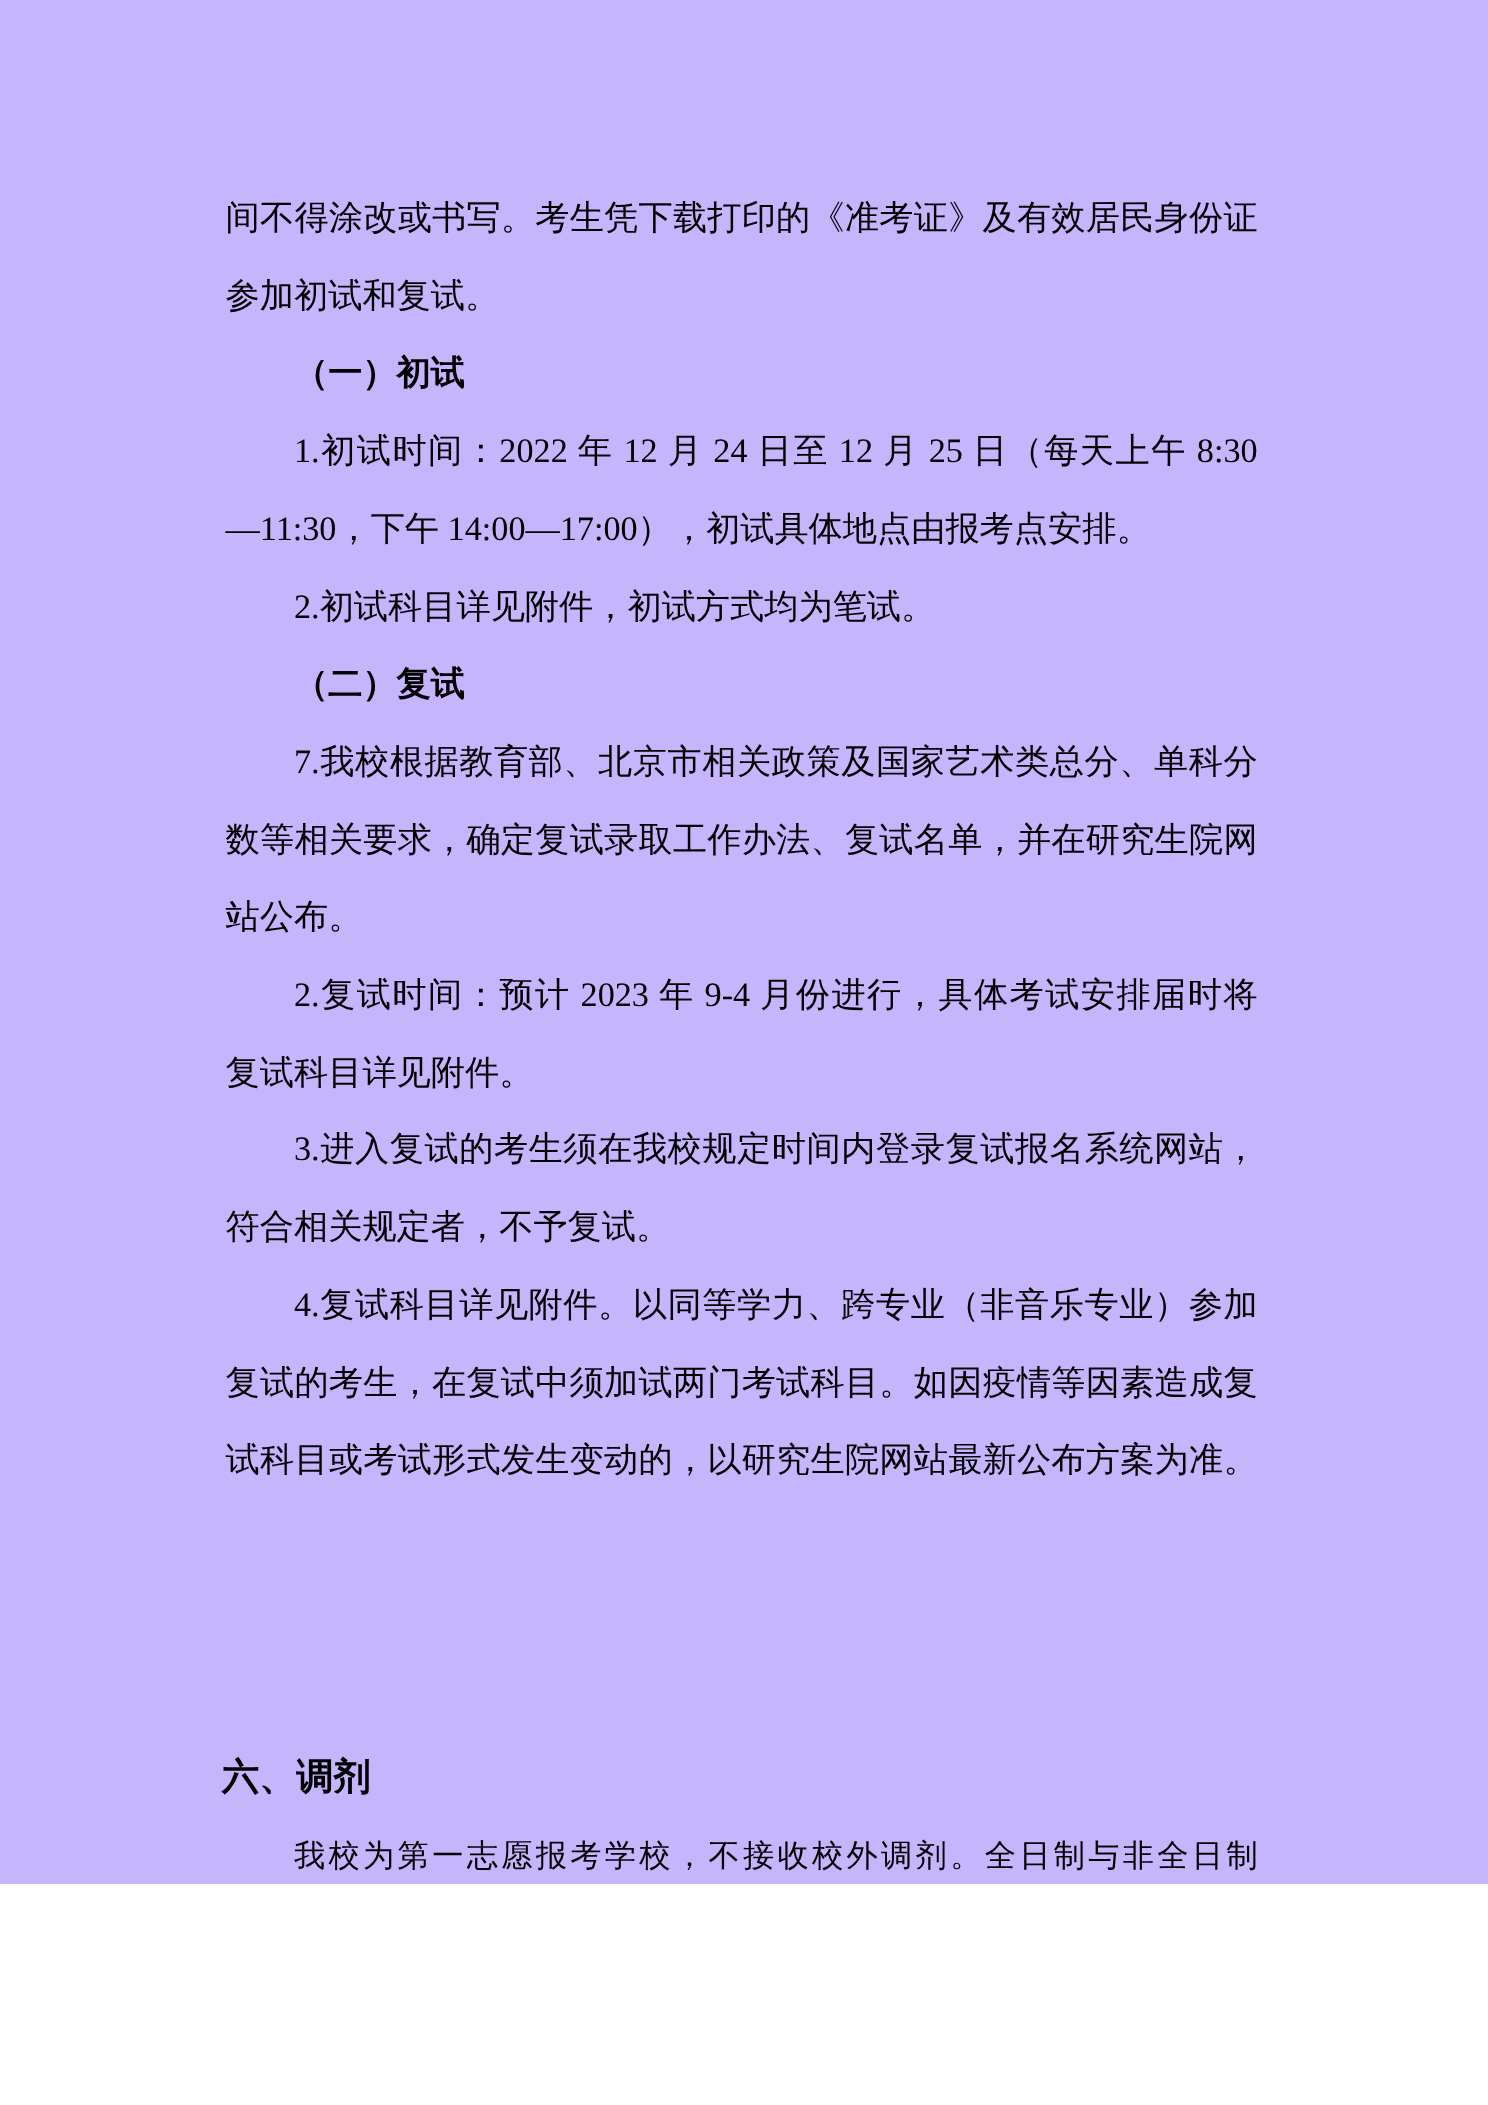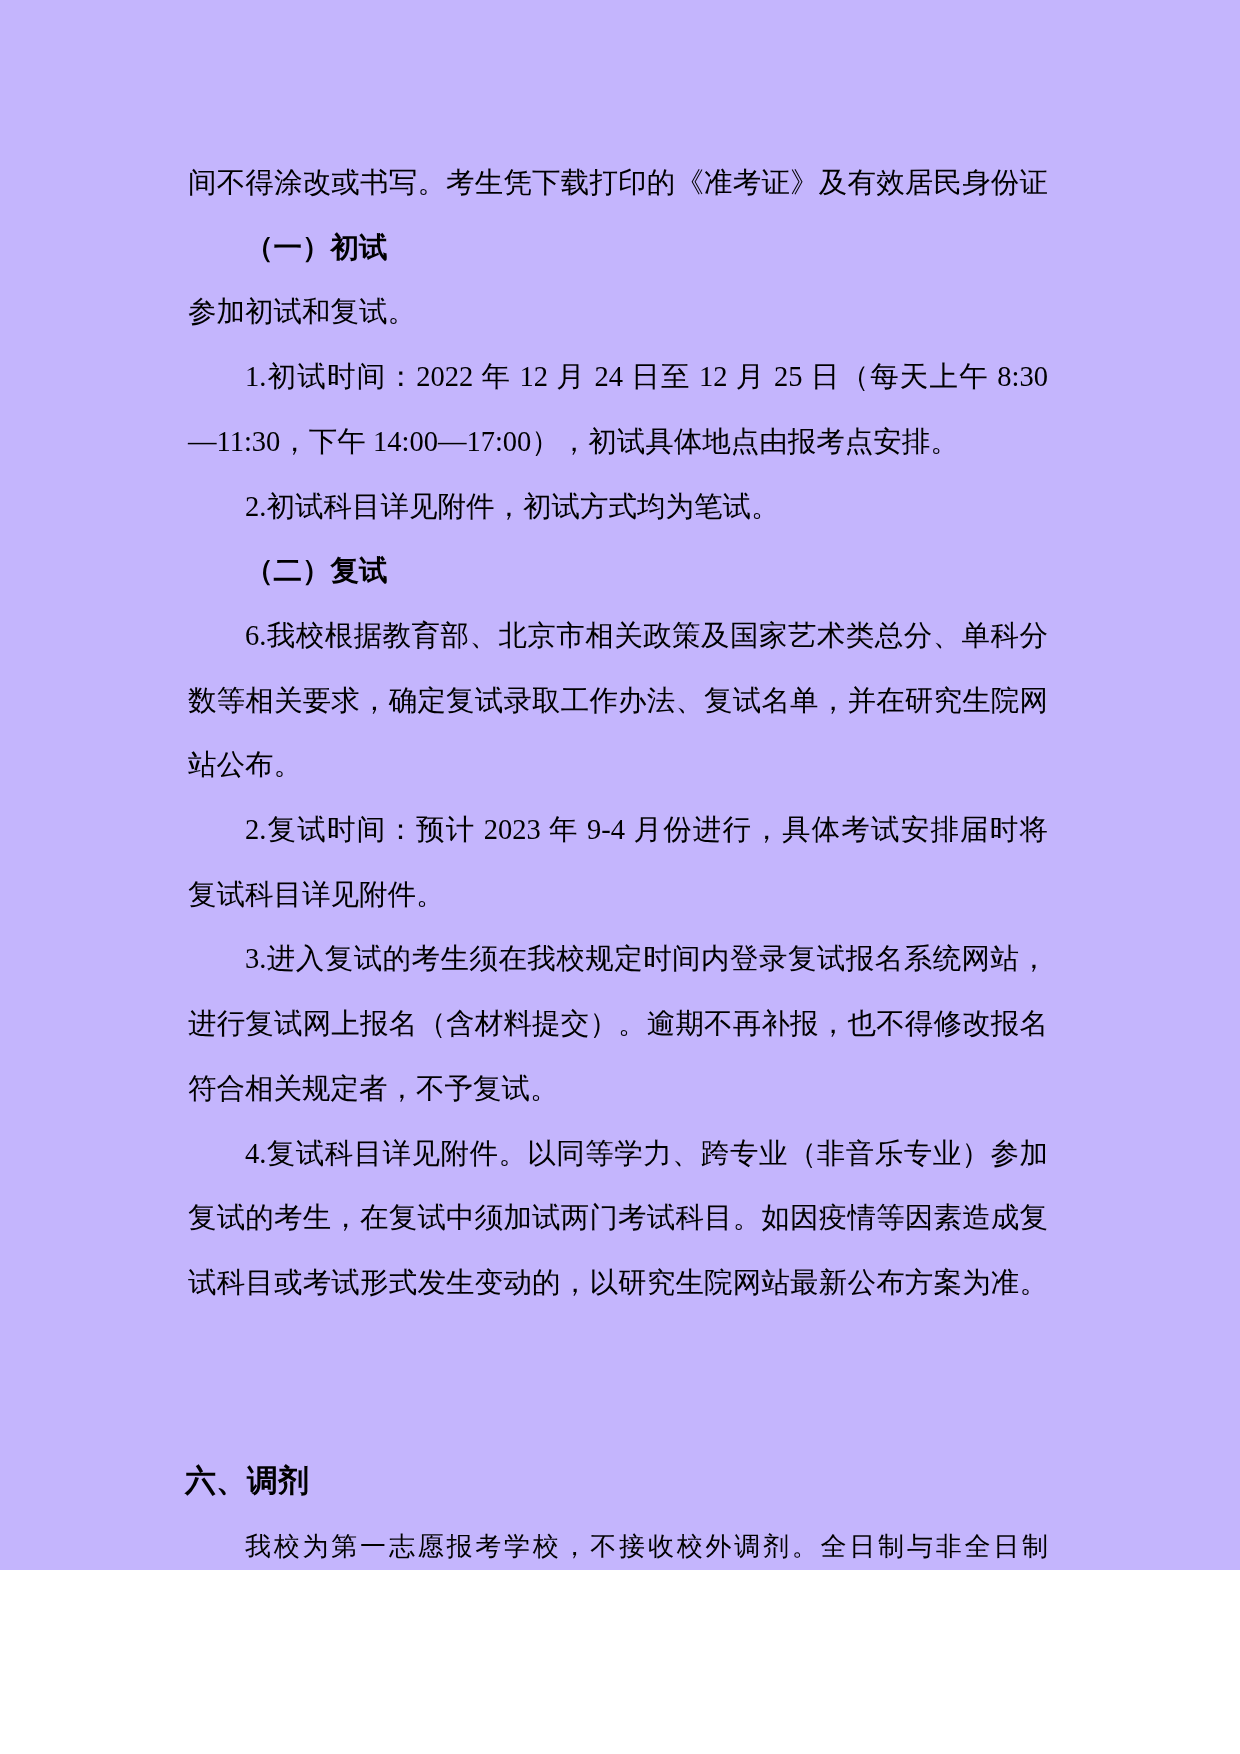--- a/index.html
+++ b/index.html
@@ -56,33 +56,32 @@
     margin-top: 12px;
   }
 </style>
 </head>
 <body>
 
 <div class="page">
 
   <div class="textblock">
     <div class="ln jf">间不得涂改或书写。考生凭下载打印的《准考证》及有效居民身份证</div>
+    <div class="ln">参加初试和复试。</div>
     <div class="ln ind head">（一）初试</div>
-    <div class="ln">参加初试和复试。</div>
     <div class="ln ind jf">1.初试时间：2022 年 12 月 24 日至 12 月 25 日（每天上午 8:30</div>
     <div class="ln">—11:30，下午 14:00—17:00），初试具体地点由报考点安排。</div>
     <div class="ln ind">2.初试科目详见附件，初试方式均为笔试。</div>
     <div class="ln ind head">（二）复试</div>
-    <div class="ln ind jf">6.我校根据教育部、北京市相关政策及国家艺术类总分、单科分</div>
+    <div class="ln ind jf">7.我校根据教育部、北京市相关政策及国家艺术类总分、单科分</div>
     <div class="ln jf">数等相关要求，确定复试录取工作办法、复试名单，并在研究生院网</div>
     <div class="ln">站公布。</div>
     <div class="ln ind jf">2.复试时间：预计 2023 年 9-4 月份进行，具体考试安排届时将</div>
     <div class="ln">复试科目详见附件。</div>
     <div class="ln ind jf">3.进入复试的考生须在我校规定时间内登录复试报名系统网站，</div>
-    <div class="ln jf">进行复试网上报名（含材料提交）。逾期不再补报，也不得修改报名</div>
     <div class="ln">符合相关规定者，不予复试。</div>
     <div class="ln ind jf">4.复试科目详见附件。以同等学力、跨专业（非音乐专业）参加</div>
     <div class="ln jf">复试的考生，在复试中须加试两门考试科目。如因疫情等因素造成复</div>
     <div class="ln jf">试科目或考试形式发生变动的，以研究生院网站最新公布方案为准。</div>
   </div>
 
   <div class="sec-head">六、调剂</div>
 
   <div class="sec-body">我校为第一志愿报考学校，不接收校外调剂。全日制与非全日制</div>
 

